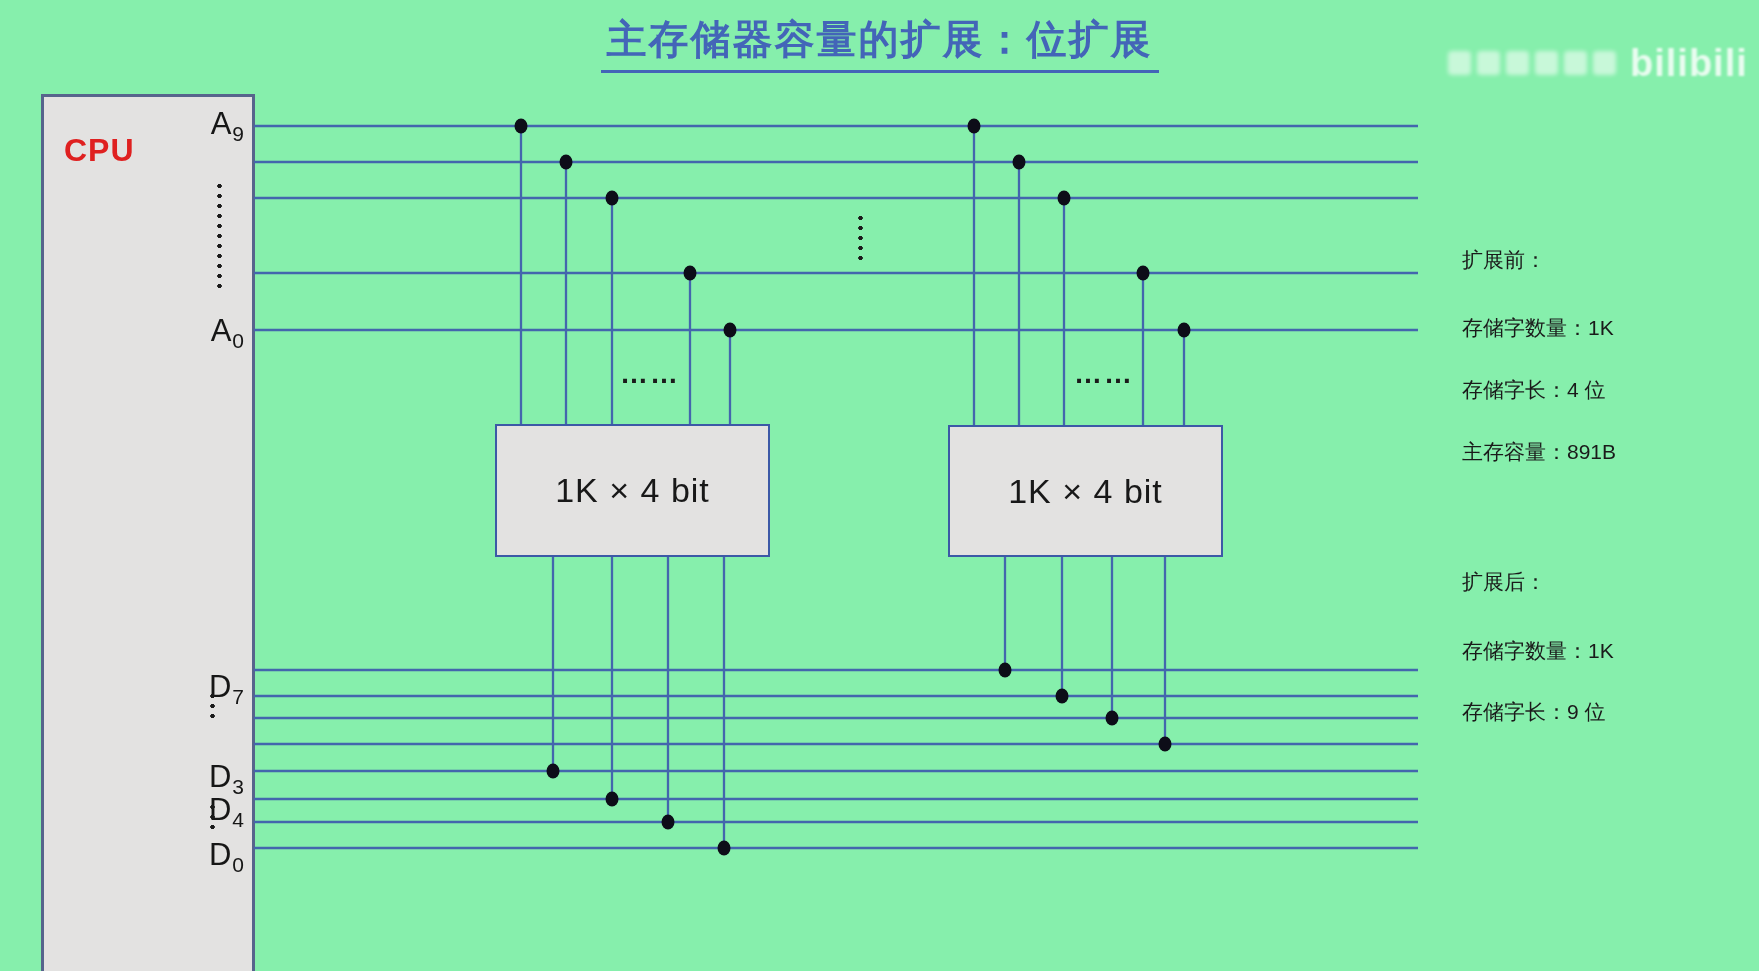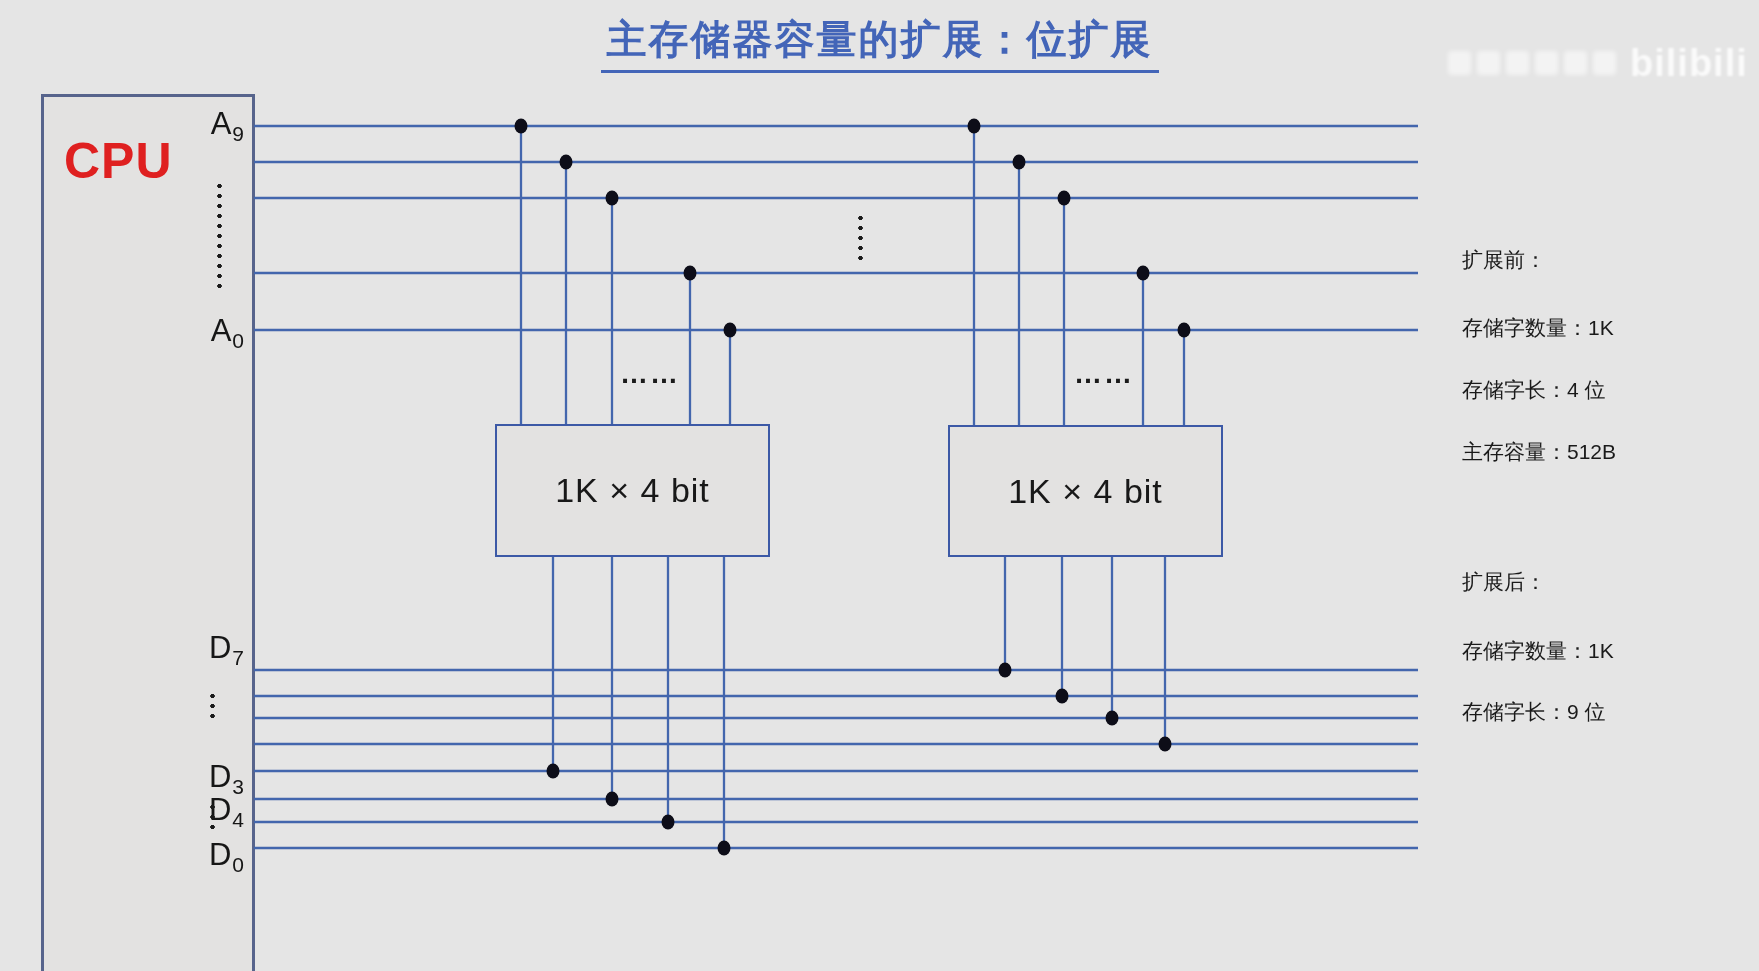--- a/index.html
+++ b/index.html
@@ -1,18 +1,18 @@
 <!DOCTYPE html>
 <html><head>
 <meta charset="utf-8">
 <style>
   html,body{margin:0;padding:0;}
   .stage{
     position:relative; width:1759px; height:971px;
-    background:#e5e5e5; overflow:hidden;
+    background:#86efac; overflow:hidden;
     font-family:"Liberation Sans", sans-serif;
     color:#1b1b1b;
     text-decoration:underline;
   }
   
   .title-wrap{position:absolute; top:12px; left:0; width:1759px; text-align:center;}
   .title{
     display:inline-block;
     font-family:"Liberation Serif", serif;
     font-size:40px; font-weight:700; letter-spacing:2px;
@@ -25,21 +25,21 @@
     border-radius:4px; filter:blur(2px);}
   .wm-logo{font-size:38px; font-weight:700; letter-spacing:1px;
     color:rgba(255,255,255,0.82); filter:blur(1px); margin-left:8px;}
   
   .cpu-block{
     position:absolute; left:41px; top:94px; width:214px; height:890px;
     background:#e3e2e1; border:3px solid #57648c; box-sizing:border-box;
   }
   .cpu-label{
     position:absolute; left:64px; top:132px;
-    font-size:50px; font-weight:600; letter-spacing:1px; color:#df2020;
+    font-size:32px; font-weight:600; letter-spacing:1px; color:#df2020;
   }
   
   .pin{
     position:absolute; left:186px; width:58px; text-align:right;
     font-size:31px; color:#161616; line-height:42px; height:42px;
   }
   .pin .ps{font-size:21px; position:relative; top:7px; margin-left:1px;}
   
   .chip{
     position:absolute; background:#e3e2e1; border:2.5px solid #3c59a6;
@@ -134,31 +134,31 @@
       <line x1="1112" y1="557" x2="1112" y2="718" stroke="#4366ad" stroke-width="2.3"></line>
       <ellipse cx="1112" cy="718" rx="6.5" ry="7.5" fill="#0d0d18"></ellipse>
       <line x1="1165" y1="557" x2="1165" y2="744" stroke="#4366ad" stroke-width="2.3"></line>
       <ellipse cx="1165" cy="744" rx="6.5" ry="7.5" fill="#0d0d18"></ellipse>
     </svg>
 
   <div>
     <div class="p-row" style="top:240px">扩展前：</div>
     <div class="p-row" style="top:308px">存储字数量：1K</div>
     <div class="p-row" style="top:370px">存储字长：4 位</div>
-    <div class="p-row" style="top:432px">主存容量：512B</div>
+    <div class="p-row" style="top:432px">主存容量：891B</div>
     <div class="p-row" style="top:562px">扩展后：</div>
     <div class="p-row" style="top:631px">存储字数量：1K</div>
     <div class="p-row" style="top:692px">存储字长：9 位</div>
   </div>
 
 <div class="chip" style="left: 495px; top: 424px; width: 275px; height: 133px;">1K × 4 bit</div>
     <div class="chip" style="left: 948px; top: 425px; width: 275px; height: 132px;">1K × 4 bit</div>
     <div class="pin" style="top: 103px;"><span class="pb">A</span><span class="ps">9</span></div>
     <div class="pin" style="top: 310px;"><span class="pb">A</span><span class="ps">0</span></div>
-    <div class="pin" style="top: 627px;"><span class="pb">D</span><span class="ps">7</span></div>
+    <div class="pin" style="top: 666px;"><span class="pb">D</span><span class="ps">7</span></div>
     <div class="pin" style="top: 757px; margin-top: 32px;"><span class="pb">D</span><span class="ps">4</span></div>
     <div class="pin" style="top: 756px;"><span class="pb">D</span><span class="ps">3</span></div>
     <div class="pin" style="top: 834px;"><span class="pb">D</span><span class="ps">0</span></div>
     <div class="dotcol" style="left: 216.5px; top: 181px; height: 108px;"></div>
     <div class="dotcol" style="left: 209.5px; top: 691px; height: 27px;"></div>
     <div class="dotcol" style="left: 209.5px; top: 802px; height: 28px;"></div>
     <div class="dotcol" style="left: 857.5px; top: 213px; height: 52px;"></div>
     <div class="hdots" style="left: 650px; top: 374px;">……</div>
     <div class="hdots" style="left: 1104px; top: 374px;">……</div>
   </div>

